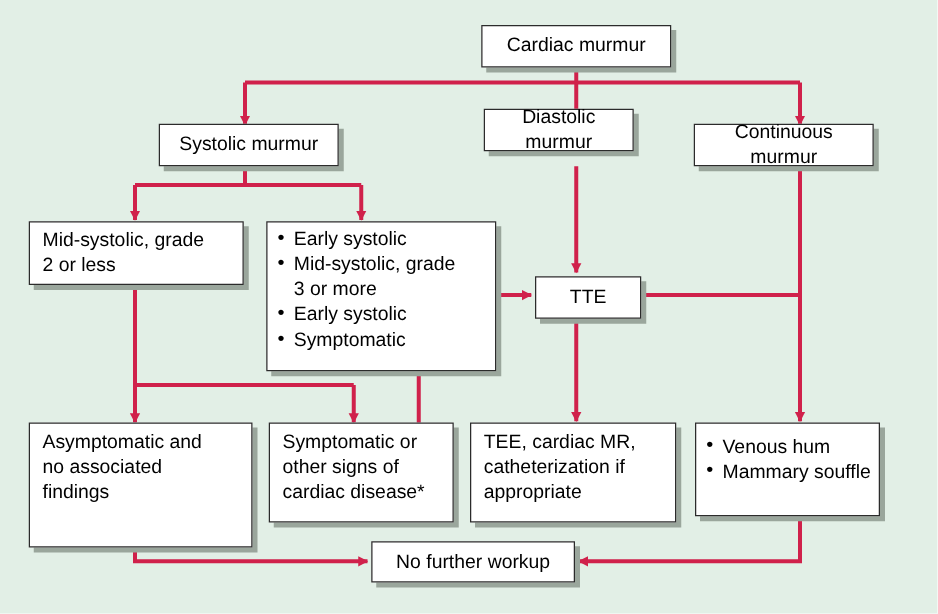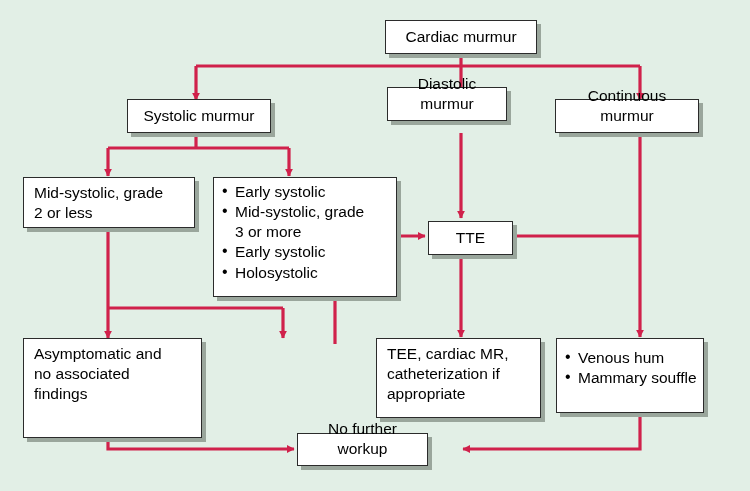--- a/index.html
+++ b/index.html
@@ -36,21 +36,21 @@
   .node .inner {
     padding: 5px 9px 5px 10px;
     white-space: pre-line;
   }
   .node.center .inner {
     text-align: center;
     padding: 6px 12px;
   }
   .node.center {
     display: flex;
-    align-items: flex-end;
+    align-items: center;
     justify-content: center;
   }
   ul.bullets {
     margin: 0;
     padding: 4px 6px 4px 8px;
     list-style: none;
   }
   ul.bullets li {
     position: relative;
     padding-left: 13px;
@@ -129,45 +129,50 @@
     <div class="inner">Mid-systolic, grade
 2 or less</div>
   </div>
 
   <div class="node" style="left:213px; top:177px; width:184px; height:120px;">
     <ul class="bullets">
       <li>Early systolic</li>
       <li>Mid-systolic, grade
 3 or more</li>
       <li>Early systolic</li>
-      <li>Holosystolic</li>
+      <li>Symptomatic</li>
     </ul>
   </div>
 
   <div class="node center" style="left:428px; top:221px; width:85px; height:34px;">
     <div class="inner">TTE</div>
   </div>
 
   <div class="node" style="left:23px; top:338px; width:179px; height:100px;">
     <div class="inner">Asymptomatic and
 no associated
 findings</div>
   </div>
 
+  <div class="node" style="left:215px; top:338px; width:148px; height:80px;">
+    <div class="inner">Symptomatic or
+other signs of
+cardiac disease*</div>
+  </div>
 
   <div class="node" style="left:376px; top:338px; width:165px; height:80px;">
     <div class="inner">TEE, cardiac MR,
 catheterization if
 appropriate</div>
   </div>
 
   <div class="node" style="left:556px; top:338px; width:148px; height:75px;">
     <ul class="bullets" style="padding-top:9px;">
       <li>Venous hum</li>
       <li>Mammary souffle</li>
     </ul>
   </div>
 
-  <div class="node center" style="left:297px; top:433px; width:131px; height:33px;">
+  <div class="node center" style="left:297px; top:433px; width:163px; height:33px;">
     <div class="inner">No further workup</div>
   </div>
 
 </div>
 
 </body></html>

